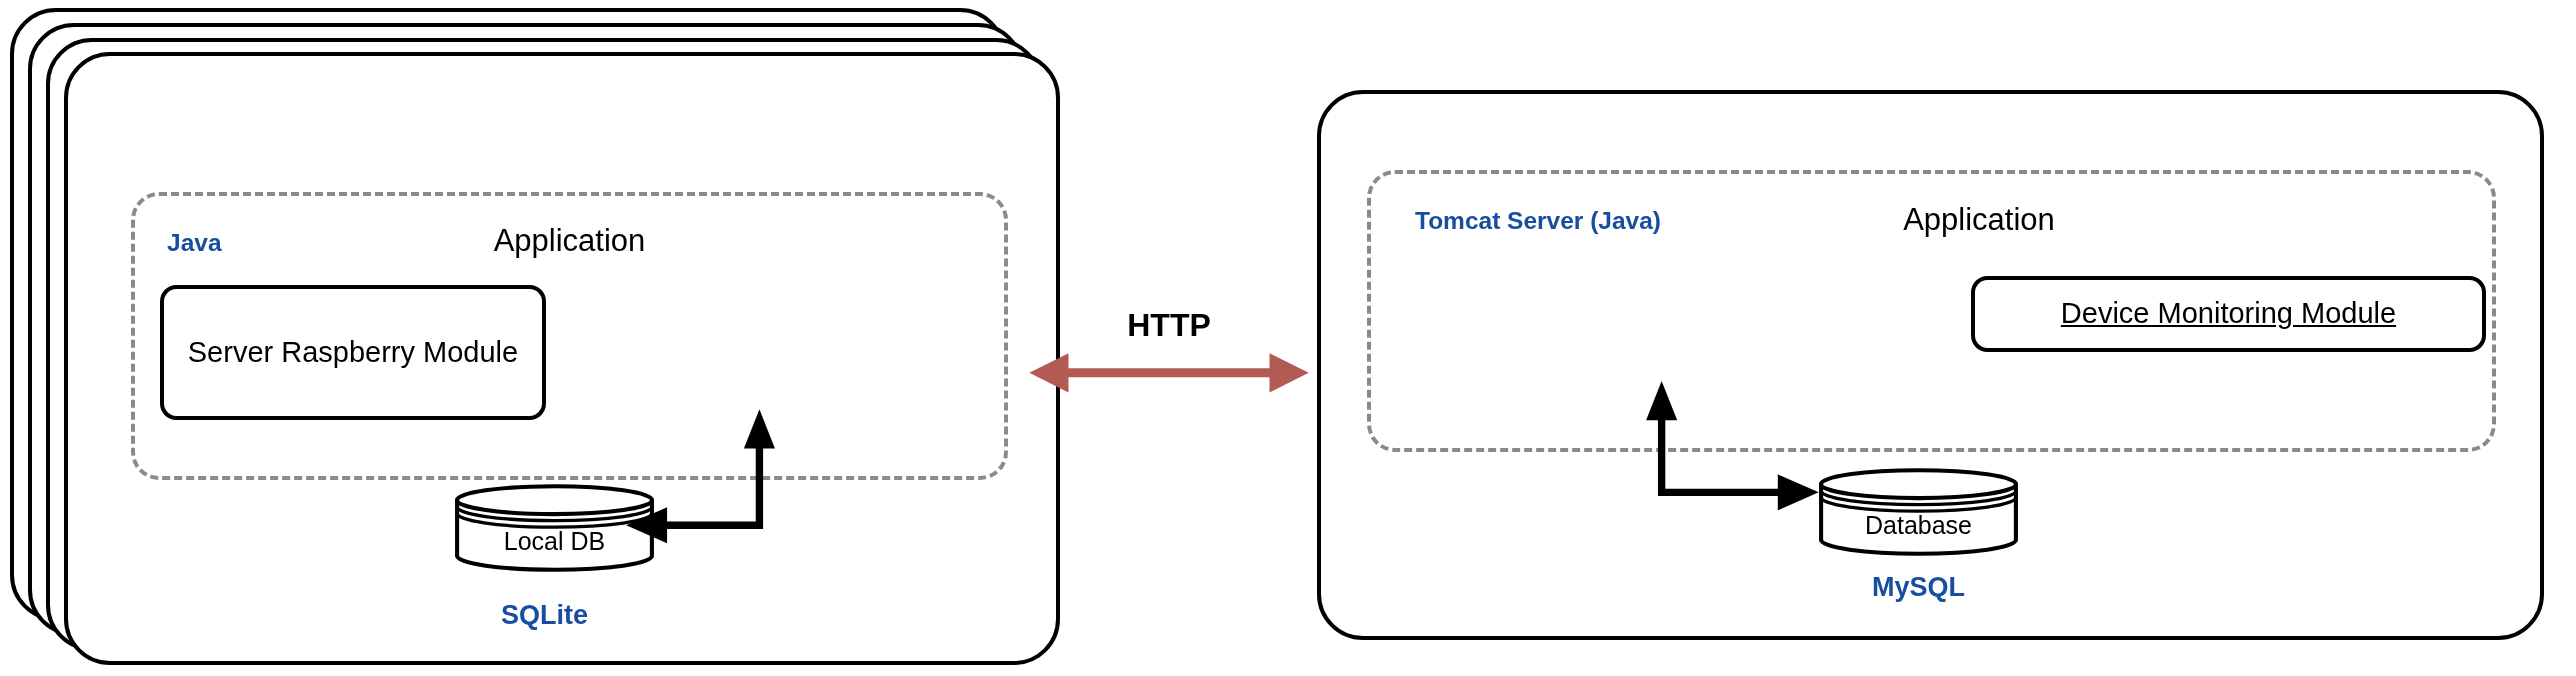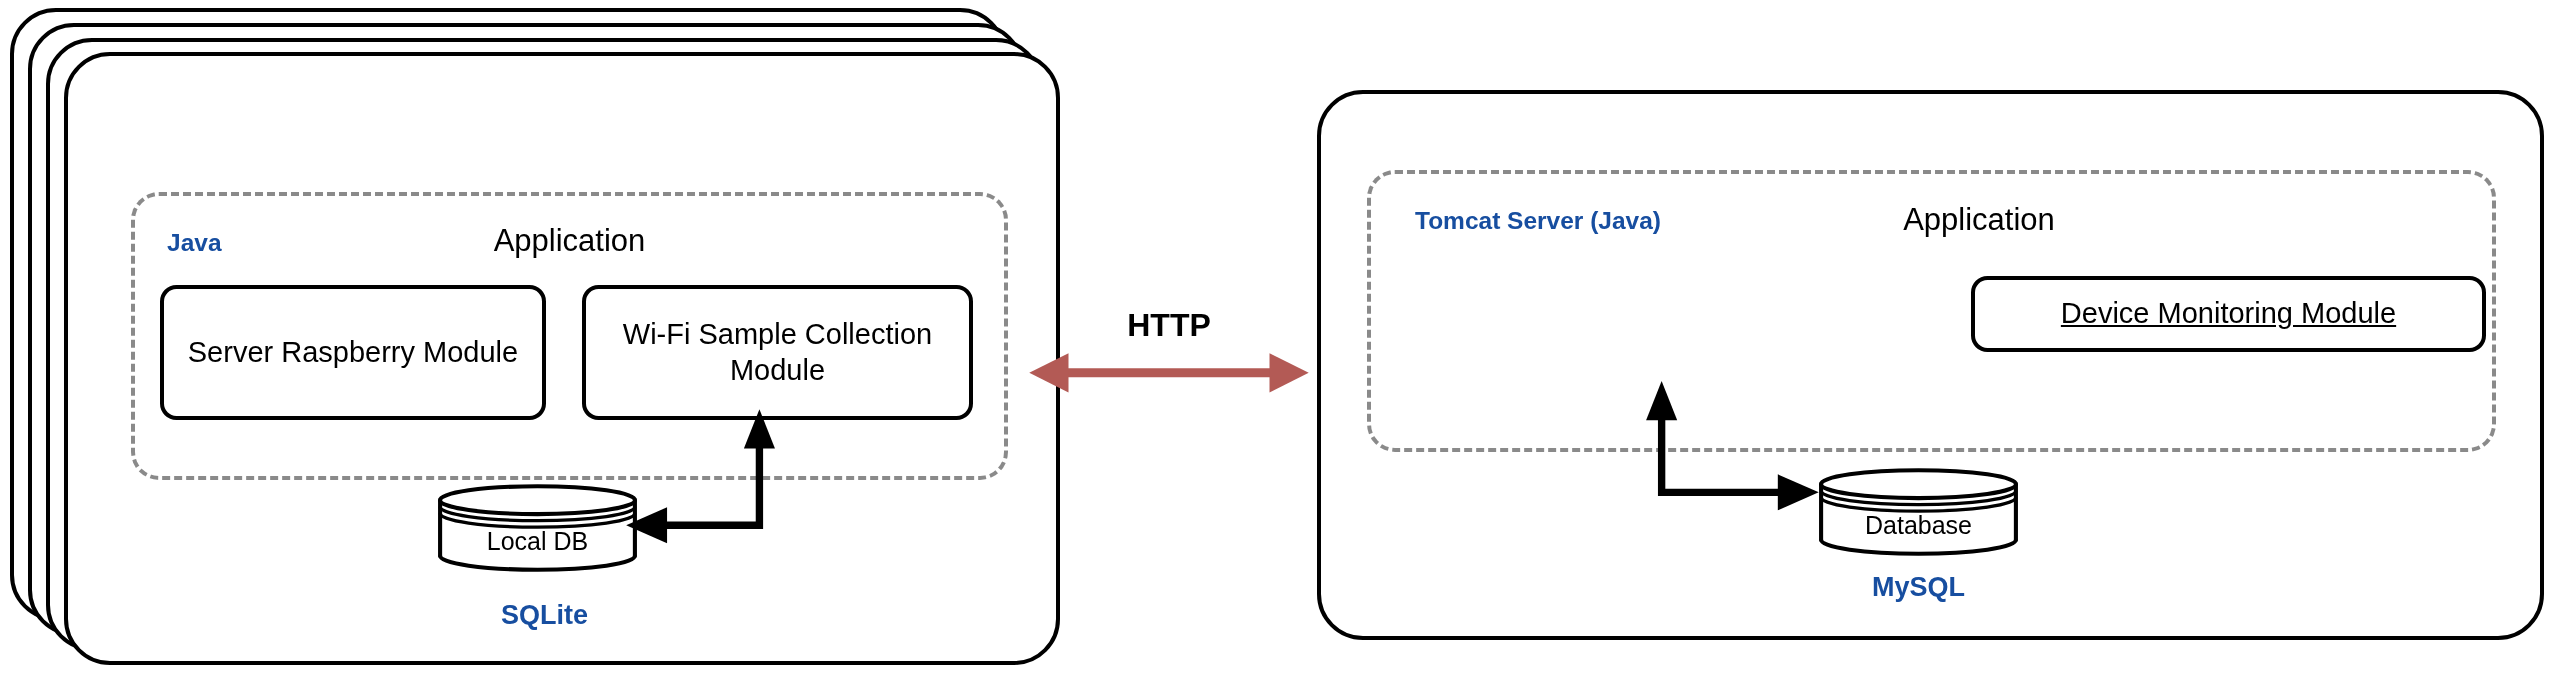--- a/index.html
+++ b/index.html
@@ -129,21 +129,21 @@
   .db-label {
     position: absolute;
     width: 100%;
     text-align: center;
     font-size: 25px;
     color: #000000;
     white-space: nowrap;
     line-height: 1;
     pointer-events: none;
   }
-  #db-local  { left: 436px;  top: 482px; width: 203px; height: 92px; text-decoration: underline; }
+  #db-local  { left: 453px;  top: 482px; width: 203px; height: 92px; text-decoration: underline; }
   #db-server { left: 1817px; top: 466px; width: 203px; height: 92px; }
   #db-local .db-label  { top: 47px; }
   #db-server .db-label { top: 47px; }
 
   .db-tech {
     position: absolute;
     font-size: 27px;
     font-weight: bold;
     color: #174ea0;
     white-space: nowrap;
@@ -190,21 +190,20 @@
 
   <div class="card-title" id="device-title">
     <span class="strong">Monitoring Device</span><span class="light"> (Raspberry Pi)</span>
   </div>
 
   <div class="app-box" id="device-app-box"></div>
   <div class="app-label" id="device-app-label">Application</div>
   <div class="tech-label" id="device-tech-label">Java</div>
 
   <div class="module-box" id="mod-server-monitoring">Server Raspberry Module</div>
-  <div class="module-box" id="mod-wifi-collection">Wi-Fi Sample Collection Module</div>
 
   <div class="db-cyl" id="db-local">
     <svg width="203" height="92" viewBox="0 0 248 112">
       <path d="M5 22 L5 90" stroke="#000" stroke-width="5" fill="none" stroke-linecap="round"></path>
       <path d="M243 22 L243 90" stroke="#000" stroke-width="5" fill="none" stroke-linecap="round"></path>
       <ellipse cx="124" cy="22" rx="119" ry="17" fill="#fff" stroke="#000" stroke-width="5"></ellipse>
       <path d="M5 30 A119 17 0 0 0 243 30" stroke="#000" stroke-width="4" fill="none"></path>
       <path d="M5 38 A119 17 0 0 0 243 38" stroke="#000" stroke-width="4" fill="none"></path>
       <path d="M5 90 A119 17 0 0 0 243 90" stroke="#000" stroke-width="5" fill="none"></path>
     </svg>

